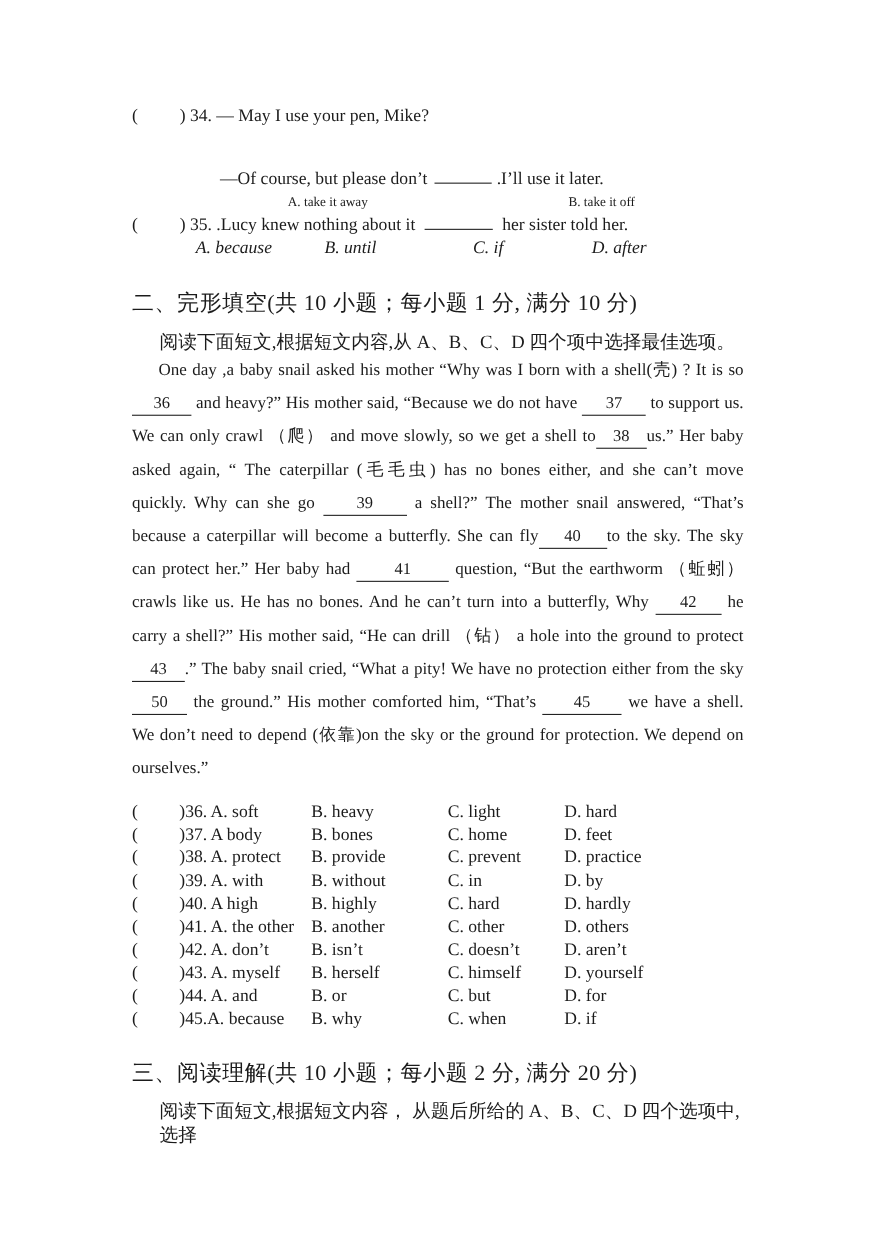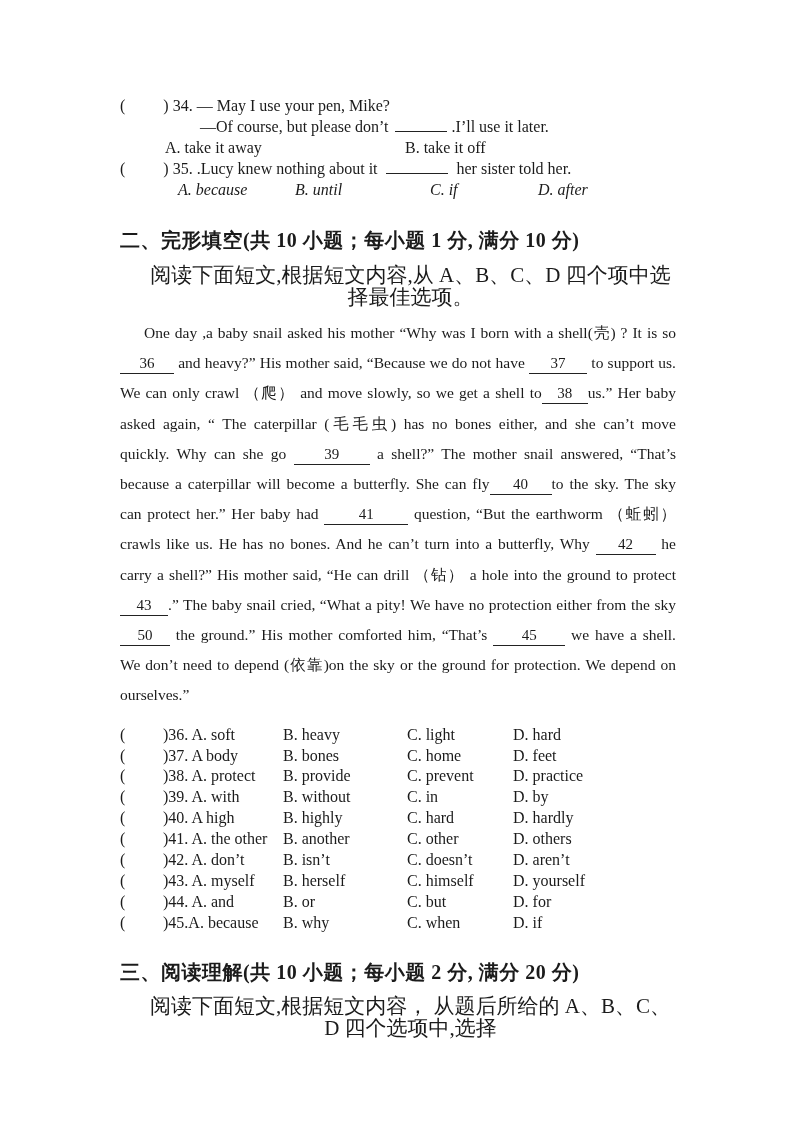--- a/index.html
+++ b/index.html
@@ -8,42 +8,42 @@
     background:#ffffff;
     color:#1b1b1b;
     font-family:"Liberation Serif","DejaVu Serif",serif;
     overflow:hidden;
   }
   .page { padding:95px 58px 0 120px; width:556px; }
 
   
   .qline { font-size:16px; line-height:21px; white-space:pre-wrap; }
   .paren-gap { display:inline-block; width:38px; }
-  .reply { margin-left:80px; }
+  .reply { margin-left:80px;margin-top:36px; }
   .ublank {
     display:inline-block; height:14px;
     border-bottom:1px solid #222;
     vertical-align:baseline;
   }
   .ublank.w52 { width:52px; margin:0 5px 0 6px; }
   .ublank.w62 { width:62px; margin:0 9px 0 8px; }
-  .opt2 { display:grid; grid-template-columns:240px auto; margin-left:45px; font-size:16px; line-height:21px; }
+  .opt2 { display:grid; grid-template-columns:240px auto; margin-left:58px; font-size:12px; line-height:21px;text-align:center; }
   .opt4 { display:grid; grid-template-columns:117px 135px 108px auto; margin-left:58px; font-size:16px; line-height:21px;font-style:italic; }
 
   
   .sec-head {
-    font-weight:bold; font-size:20px; line-height:28px;
+    font-weight:normal; font-size:20px; line-height:28px;
     margin:26px 0 0 0; letter-spacing:0.5px;
   }
   .sec-head.second { margin-top:24px; }
-  .sec-intro { font-size:21px; line-height:22px; margin:10px 0 0 25px;text-align:center; }
+  .sec-intro { font-size:17px; line-height:22px; margin:10px 0 0 25px; }
   .sec-intro.last { margin-top:9px; }
 
   
-  .passage { margin-top:10px; }
+  .passage { }
   .pline {
     font-size:15.5px; line-height:30.2px;
     text-align:justify; text-align-last:justify;
     white-space:nowrap;
   }
   .pline.nojust { text-align:right; text-align-last:left; }
   .pline.indent { text-indent:24px; }
   .blank {
     display:inline-block;
     border-bottom:1px solid #222;

